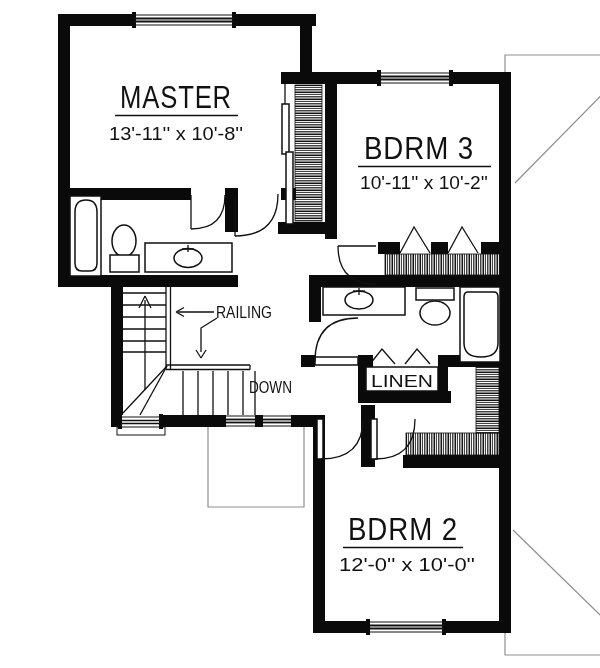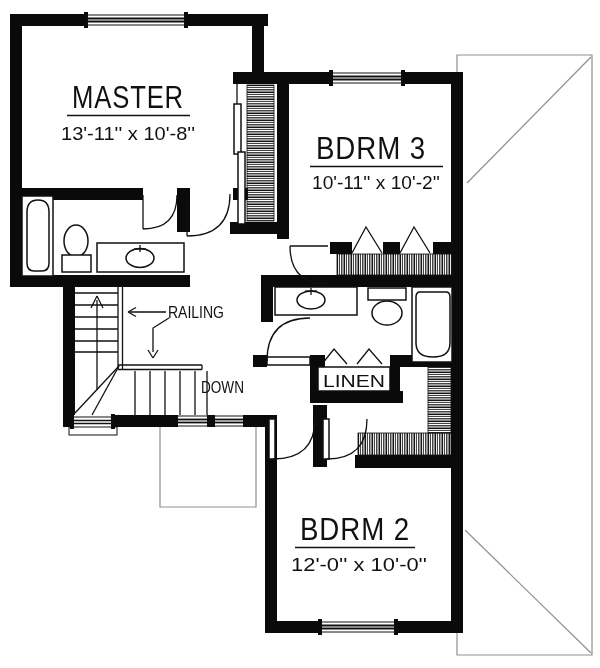--- a/index.html
+++ b/index.html
@@ -1,16 +1,16 @@
 <!DOCTYPE html>
 <html><head>
 <meta charset="utf-8">
 <style>
   html,body{margin:0;padding:0;background:#ffffff;}
-  .plan-wrap{width:507px;height:668px;position:relative;background:#ffffff;}
+  .plan-wrap{width:507px;height:668px;position:relative;background:#ffffff;padding-left:48px;}
   svg{display:block;}
   text{font-family:"Liberation Sans", sans-serif;fill:#111;}
   .room-name{font-size:31px;letter-spacing:1px;}
   .room-dims{font-size:19px;}
   .small-label{font-size:16px;}
   .wall{fill:#0a0a0a;stroke:none;}
   .thin{stroke:#111;stroke-width:1.3;fill:none;}
   .fix{stroke:#111;stroke-width:1.5;fill:#ffffff;}
   .roof{stroke:#8f8f8f;stroke-width:1.2;fill:none;}
   .glaz{stroke:#111;fill:none;}

